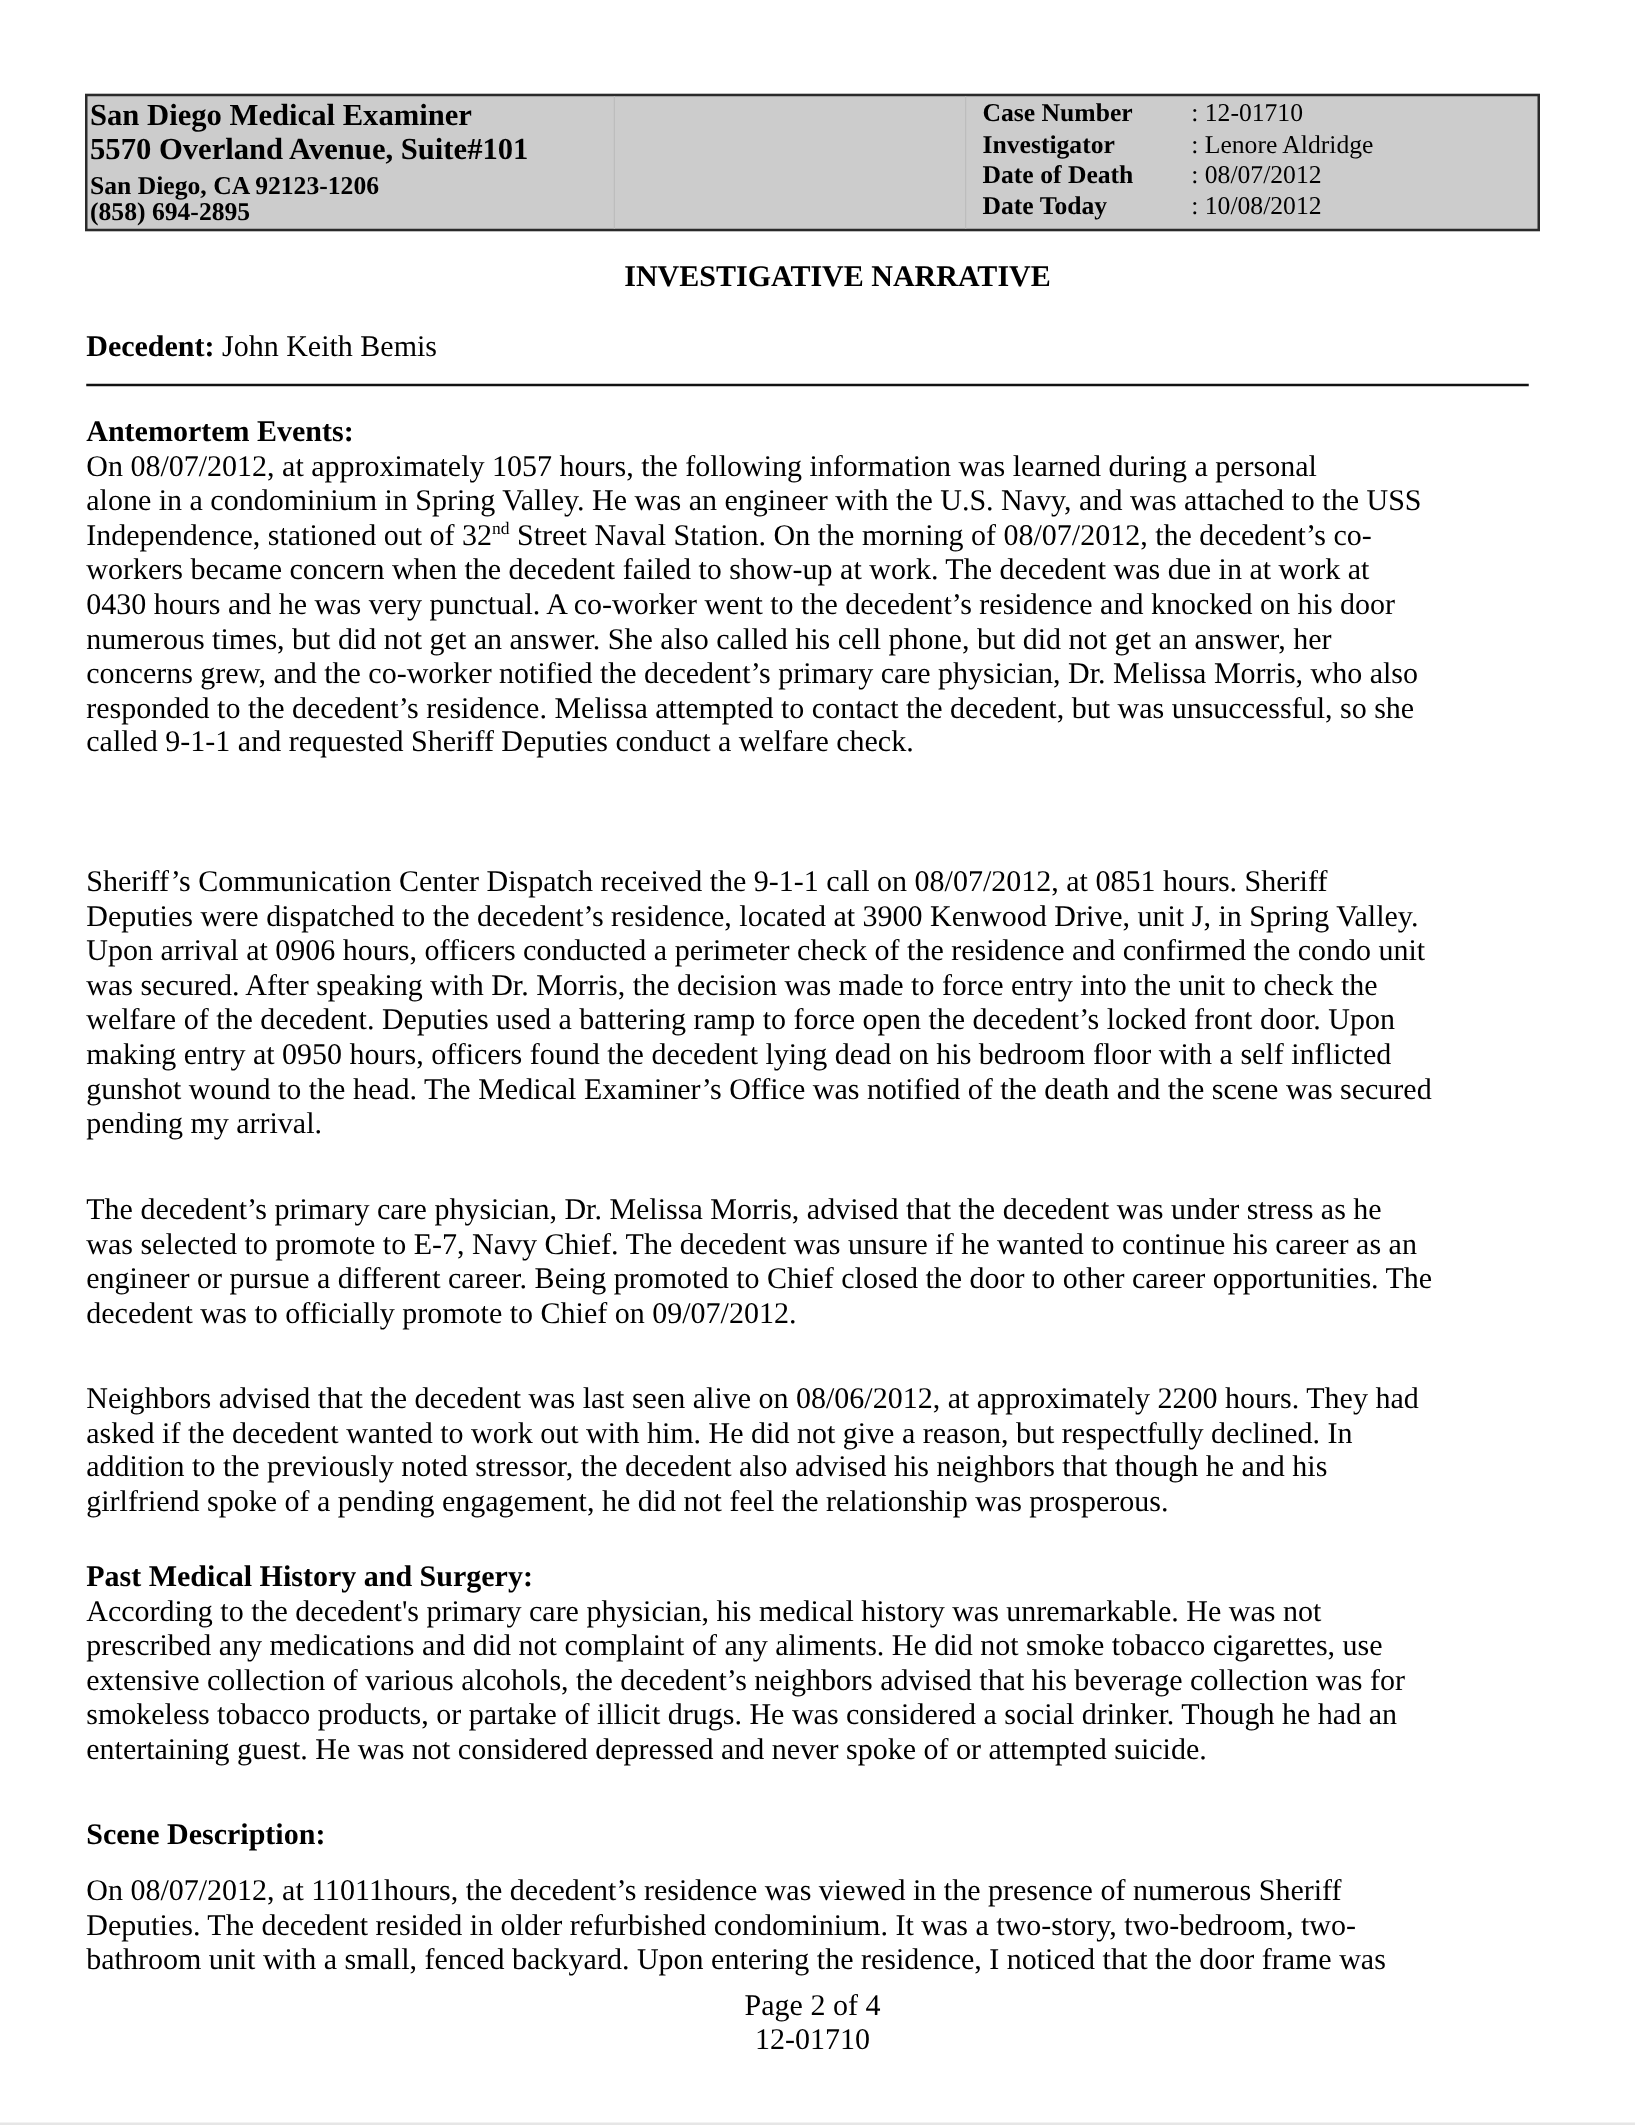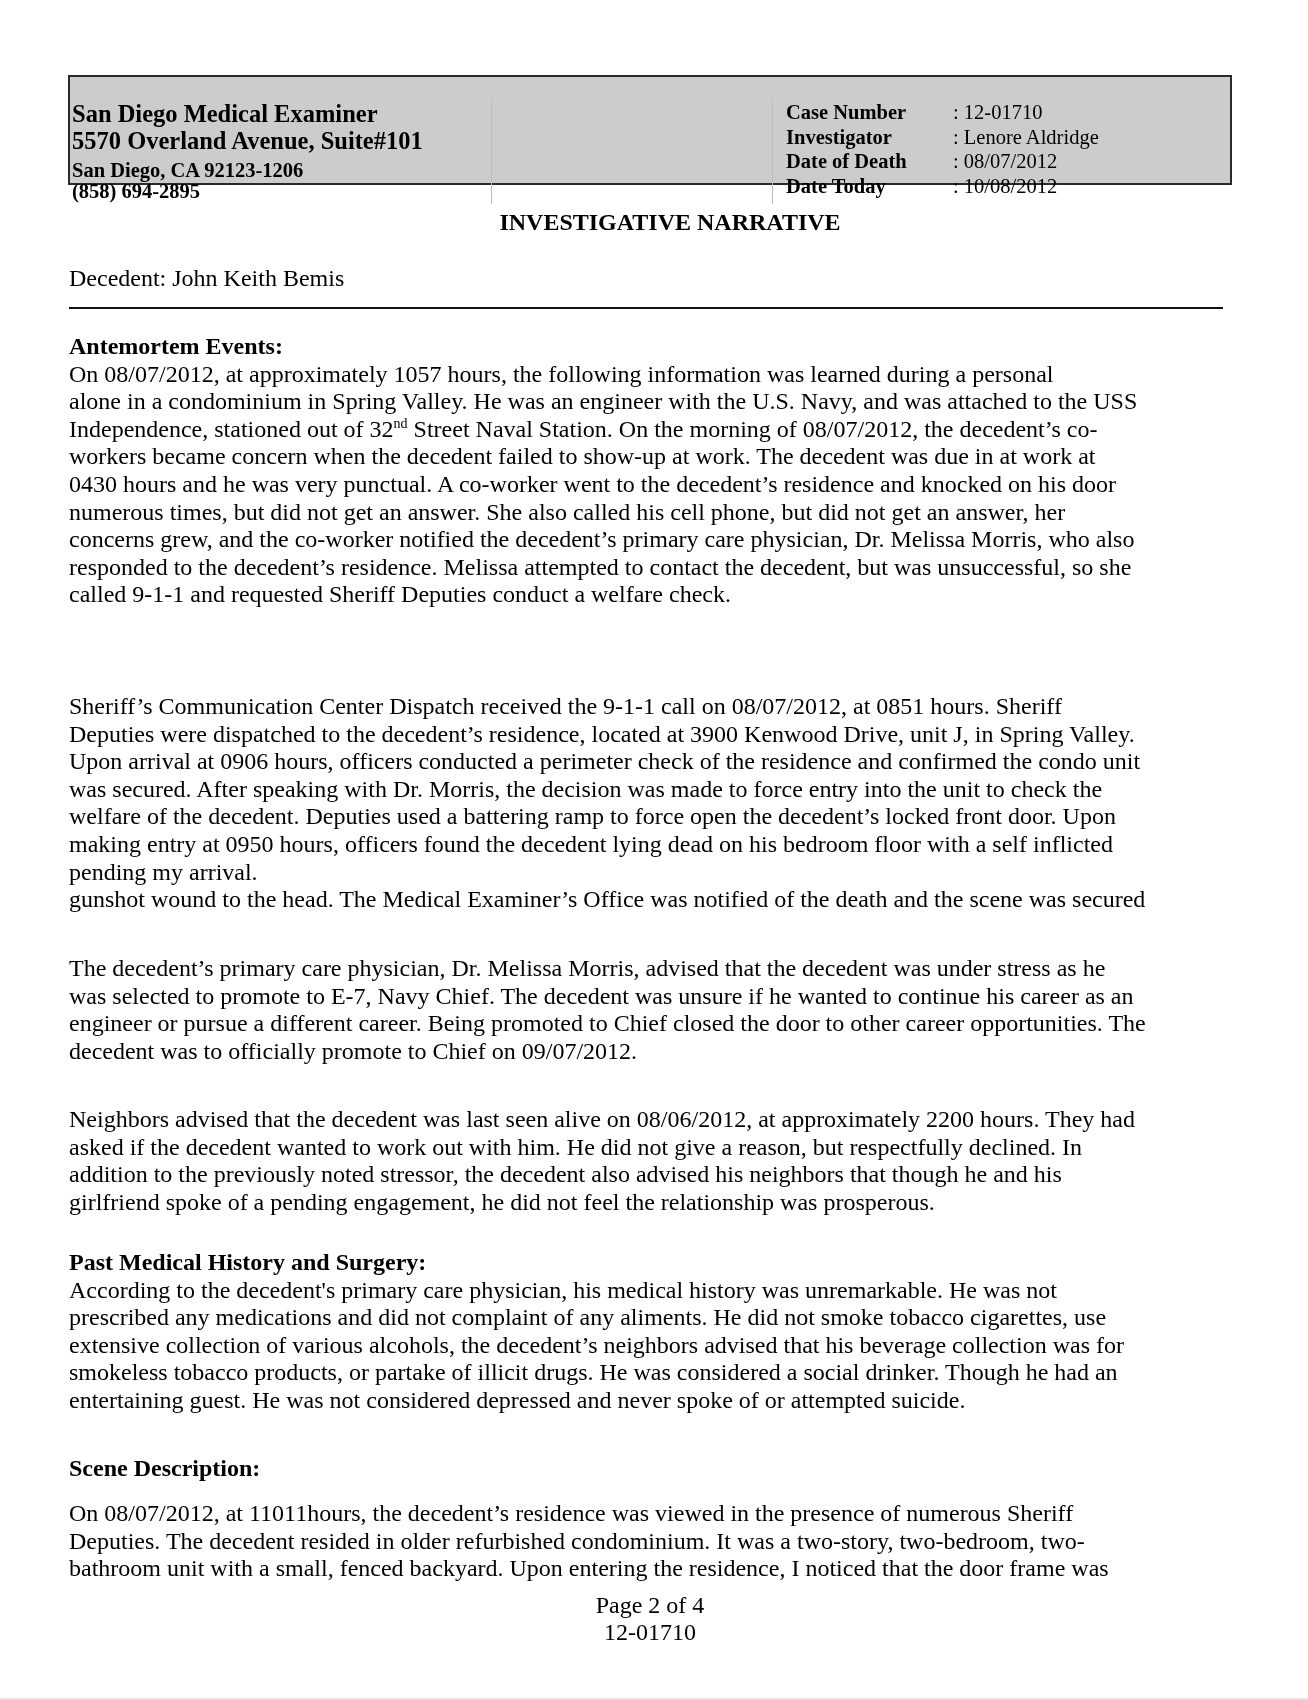--- a/index.html
+++ b/index.html
@@ -39,21 +39,20 @@
       width: 1164px;
       height: 110px;
       border: 2px solid #2a2a2a;
       background: #cccccc;
       display: flex;
       box-sizing: border-box;
     }
     .hb-cell {
       height: 100%;
       box-sizing: border-box;
-      margin-top: 21px;
     }
     .hb-left {
       width: 422px;
       padding: 2px 0 0 2px;
       border-right: 1px solid #bdbdbd;
     }
     .hb-mid {
       width: 281px;
       border-right: 1px solid #bdbdbd;
     }
@@ -97,21 +96,21 @@
       box-sizing: border-box;
     }
     .decedent-line {
       position: absolute;
       left: 69px;
       top: 264px;
       font-size: 24px;
       line-height: 28px;
       white-space: nowrap;
     }
-    .decedent-line b { font-weight: normal; }
+    .decedent-line b { font-weight: bold; }
     .rule {
       position: absolute;
       left: 69px;
       top: 307px;
       width: 1154px;
       height: 2px;
       background: #111;
     }
     .body-text {
       position: absolute;
@@ -198,22 +197,22 @@
     <span class="line">called 9-1-1 and requested Sheriff Deputies conduct a welfare check.</span>
   </div>
 
   <div class="body-text" style="top:693px;">
     <span class="line">Sheriff’s Communication Center Dispatch received the 9-1-1 call on 08/07/2012, at 0851 hours. Sheriff</span>
     <span class="line">Deputies were dispatched to the decedent’s residence, located at 3900 Kenwood Drive, unit J, in Spring Valley.</span>
     <span class="line">Upon arrival at 0906 hours, officers conducted a perimeter check of the residence and confirmed the condo unit</span>
     <span class="line">was secured. After speaking with Dr. Morris, the decision was made to force entry into the unit to check the</span>
     <span class="line">welfare of the decedent. Deputies used a battering ramp to force open the decedent’s locked front door. Upon</span>
     <span class="line">making entry at 0950 hours, officers found the decedent lying dead on his bedroom floor with a self inflicted</span>
+    <span class="line">gunshot wound to the head. The Medical Examiner’s Office was notified of the death and the scene was secured</span>
     <span class="line">pending my arrival.</span>
-    <span class="line">gunshot wound to the head. The Medical Examiner’s Office was notified of the death and the scene was secured</span>
   </div>
 
   <div class="body-text" style="top:955px;">
     <span class="line">The decedent’s primary care physician, Dr. Melissa Morris, advised that the decedent was under stress as he</span>
     <span class="line">was selected to promote to E-7, Navy Chief. The decedent was unsure if he wanted to continue his career as an</span>
     <span class="line">engineer or pursue a different career. Being promoted to Chief closed the door to other career opportunities. The</span>
     <span class="line">decedent was to officially promote to Chief on 09/07/2012.</span>
   </div>
 
   <div class="body-text" style="top:1106px;">

